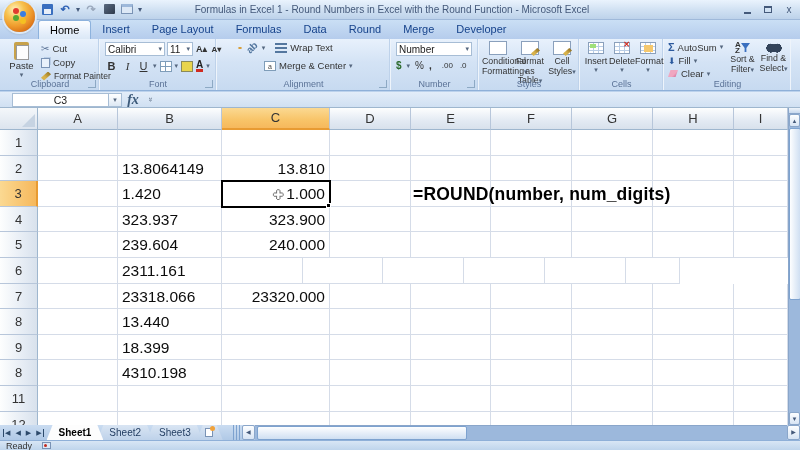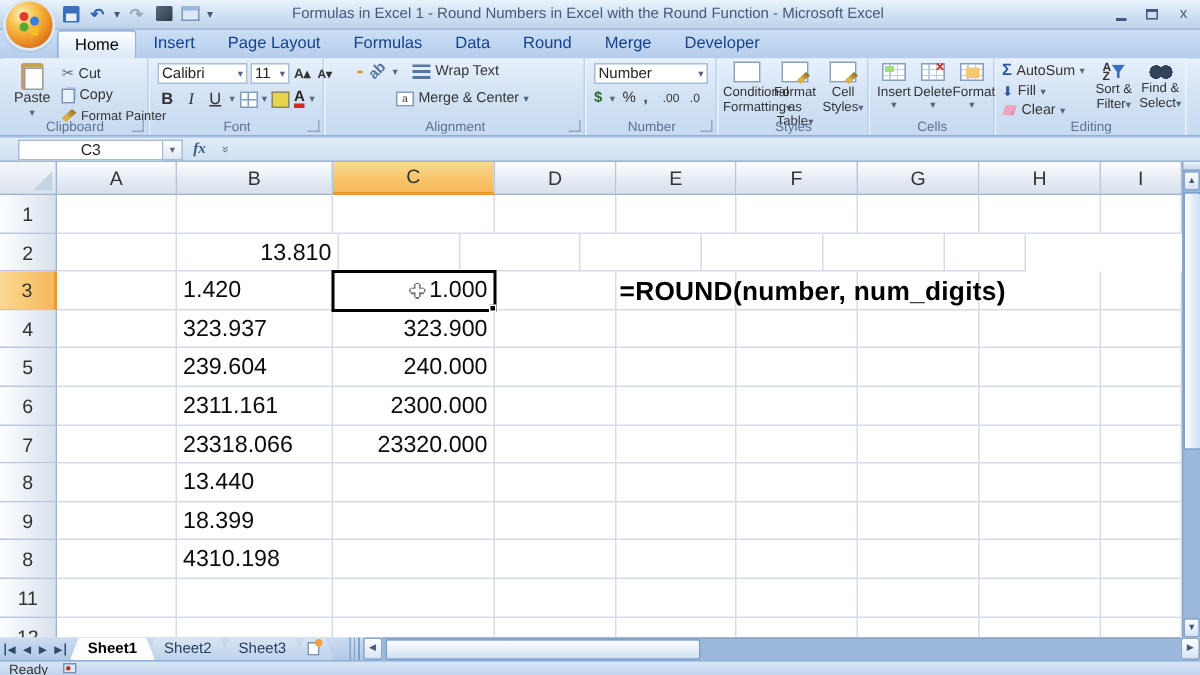--- a/index.html
+++ b/index.html
@@ -131,21 +131,21 @@
                 radial-gradient(circle at 70% 55%, #33435a 35%, transparent 36%); }
 
   
   .fbar { position:absolute; left:0; top:92px; width:800px; height:16px;
     background:linear-gradient(#e3edf9,#d0e0f2); border-bottom:1px solid #9eb6ce; display:flex; align-items:center; }
   .namebox { width:97px; height:14px; margin-left:12px; background:#fff; border:1px solid #a7bdd5;
     font-size:10.5px; text-align:center; line-height:13px; color:#222; }
   .name-caret { width:13px; height:14px; font-size:7px; color:#55677f; display:flex; align-items:center; justify-content:center;
     background:linear-gradient(#fff,#dde8f4); border:1px solid #a7bdd5; border-left:none; }
   .fx { width:22px; text-align:center; font-family:"Liberation Serif",serif; font-style:italic; font-weight:bold;
-    color:#3c5a7a; font-size:10px; }
+    color:#3c5a7a; font-size:14px; }
   .formulabox { flex:1; height:14px; background:#fff; border:1px solid #a7bdd5; font-size:10.5px;
     line-height:13px; padding-left:3px; color:#111; }
   .fbar-chevron { width:13px; text-align:center; color:#55677f; font-size:8px; transform:rotate(90deg); }
 
   
   .sheet { position:absolute; left:0; top:108px; width:788px; height:317px; background:#fff; overflow:hidden; }
   .hdr-row { display:flex; height:22px; }
   .corner { width:38px; height:22px; background:linear-gradient(#f4f7fa,#dce4ee); border-right:1px solid #9eb6ce;
     border-bottom:1px solid #9eb6ce; position:relative; }
   .corner:after { content:""; position:absolute; right:2px; bottom:2px; width:0; height:0;
@@ -467,20 +467,21 @@
         <div class="cell col-D"></div>
         <div class="cell col-E"></div>
         <div class="cell col-F"></div>
         <div class="cell col-G"></div>
         <div class="cell col-H"></div>
         <div class="cell col-I"></div>
       </div>
       <div class="grow">
         <div class="rowhdr">2</div>
         <div class="cell col-A"></div>
+        <div class="cell col-B left">13.8064149</div>
         <div class="cell col-C right">13.810</div>
         <div class="cell col-D"></div>
         <div class="cell col-E"></div>
         <div class="cell col-F"></div>
         <div class="cell col-G"></div>
         <div class="cell col-H"></div>
         <div class="cell col-I"></div>
       </div>
       <div class="grow">
         <div class="rowhdr sel">3</div>
@@ -515,21 +516,20 @@
         <div class="cell col-E"></div>
         <div class="cell col-F"></div>
         <div class="cell col-G"></div>
         <div class="cell col-H"></div>
         <div class="cell col-I"></div>
       </div>
       <div class="grow">
         <div class="rowhdr">6</div>
         <div class="cell col-A"></div>
         <div class="cell col-B left">2311.161</div>
-        <div class="cell col-C right">2300.000</div>
         <div class="cell col-D"></div>
         <div class="cell col-E"></div>
         <div class="cell col-F"></div>
         <div class="cell col-G"></div>
         <div class="cell col-H"></div>
         <div class="cell col-I"></div>
       </div>
       <div class="grow">
         <div class="rowhdr">7</div>
         <div class="cell col-A"></div>

